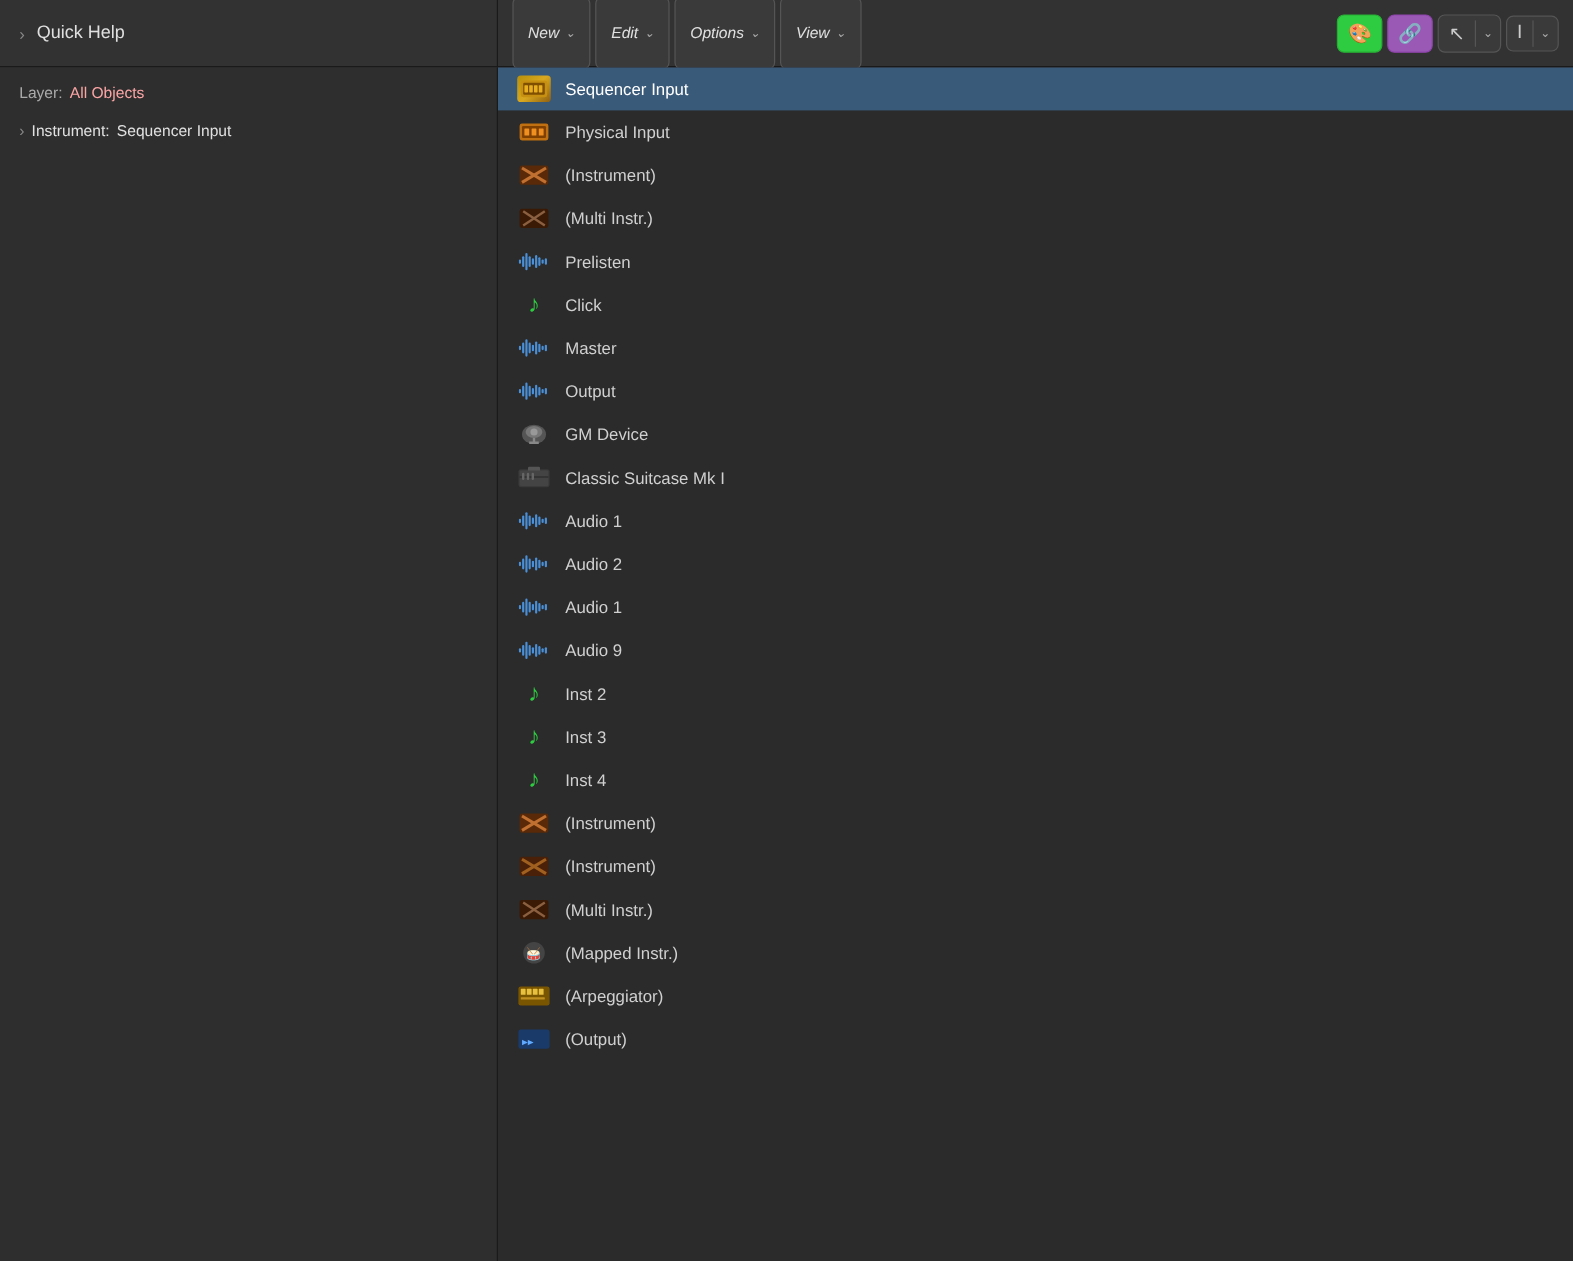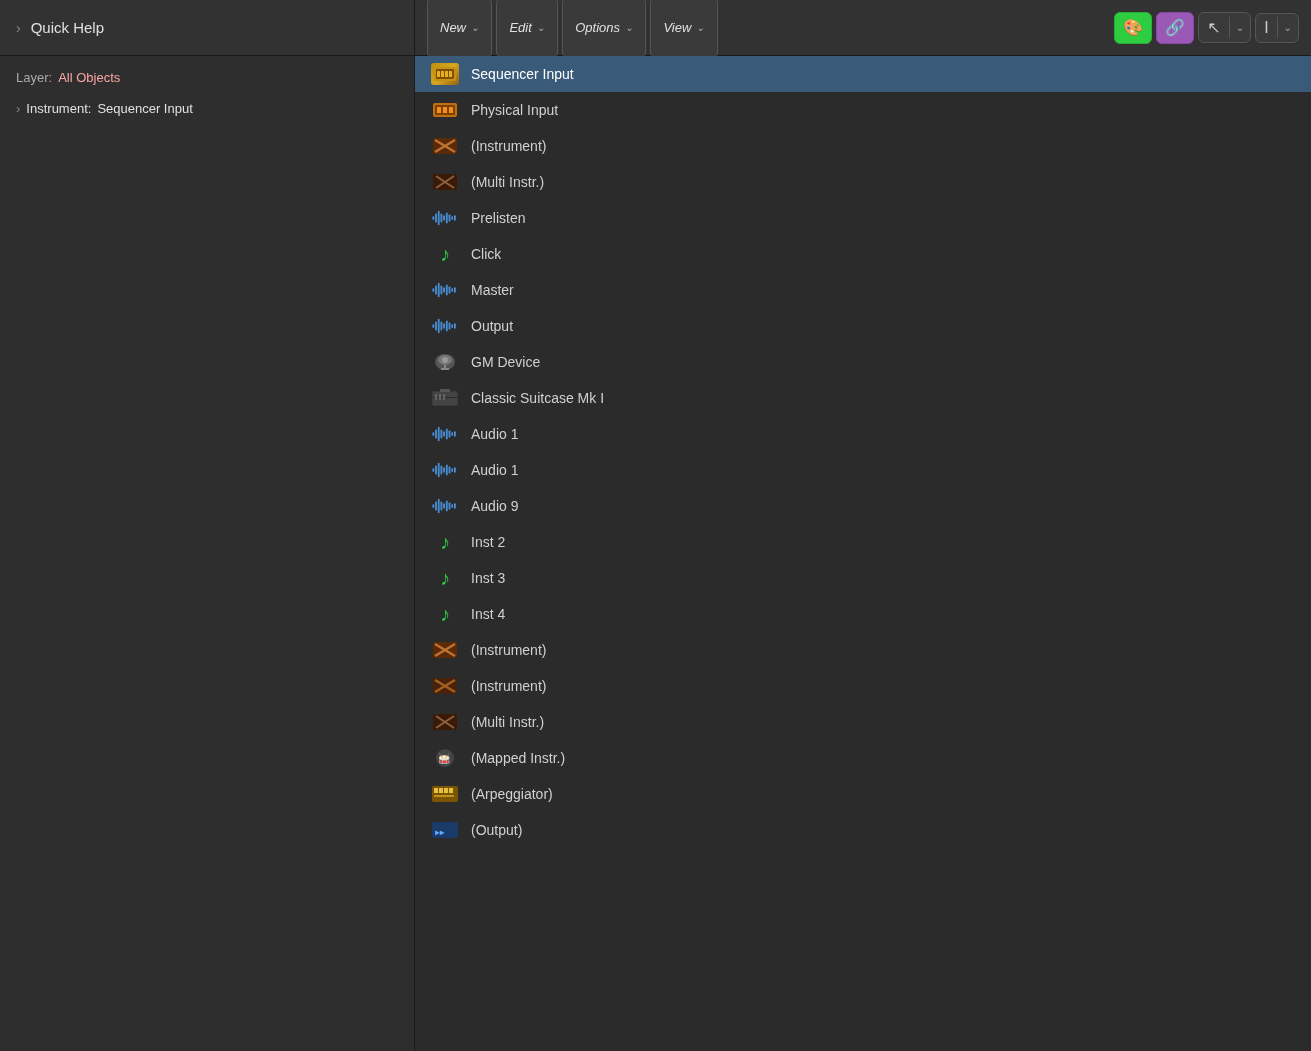--- a/index.html
+++ b/index.html
@@ -452,20 +452,36 @@
           <rect x="3" y="5" width="2" height="10" rx="1" fill="#4a90d9"></rect>
           <rect x="6" y="2" width="2" height="16" rx="1" fill="#4a90d9"></rect>
           <rect x="9" y="5" width="2" height="10" rx="1" fill="#4a90d9"></rect>
           <rect x="12" y="7" width="2" height="6" rx="1" fill="#4a90d9"></rect>
           <rect x="15" y="4" width="2" height="12" rx="1" fill="#4a90d9"></rect>
           <rect x="18" y="6" width="2" height="8" rx="1" fill="#4a90d9"></rect>
           <rect x="21" y="8" width="2" height="4" rx="1" fill="#4a90d9"></rect>
           <rect x="24" y="7" width="2" height="6" rx="1" fill="#4a90d9"></rect>
         </svg>
       </div>
+        <span>Audio 2</span>
+      </div>
+      <div class="list-item">
+        <div class="list-item-icon waveform-icon">
+        <svg width="28" height="20" viewBox="0 0 28 20" xmlns="http://www.w3.org/2000/svg">
+          <rect x="0" y="8" width="2" height="4" rx="1" fill="#4a90d9"></rect>
+          <rect x="3" y="5" width="2" height="10" rx="1" fill="#4a90d9"></rect>
+          <rect x="6" y="2" width="2" height="16" rx="1" fill="#4a90d9"></rect>
+          <rect x="9" y="5" width="2" height="10" rx="1" fill="#4a90d9"></rect>
+          <rect x="12" y="7" width="2" height="6" rx="1" fill="#4a90d9"></rect>
+          <rect x="15" y="4" width="2" height="12" rx="1" fill="#4a90d9"></rect>
+          <rect x="18" y="6" width="2" height="8" rx="1" fill="#4a90d9"></rect>
+          <rect x="21" y="8" width="2" height="4" rx="1" fill="#4a90d9"></rect>
+          <rect x="24" y="7" width="2" height="6" rx="1" fill="#4a90d9"></rect>
+        </svg>
+      </div>
         <span>Audio 1</span>
       </div>
       <div class="list-item">
         <div class="list-item-icon waveform-icon">
         <svg width="28" height="20" viewBox="0 0 28 20" xmlns="http://www.w3.org/2000/svg">
           <rect x="0" y="8" width="2" height="4" rx="1" fill="#4a90d9"></rect>
           <rect x="3" y="5" width="2" height="10" rx="1" fill="#4a90d9"></rect>
           <rect x="6" y="2" width="2" height="16" rx="1" fill="#4a90d9"></rect>
           <rect x="9" y="5" width="2" height="10" rx="1" fill="#4a90d9"></rect>
           <rect x="12" y="7" width="2" height="6" rx="1" fill="#4a90d9"></rect>

